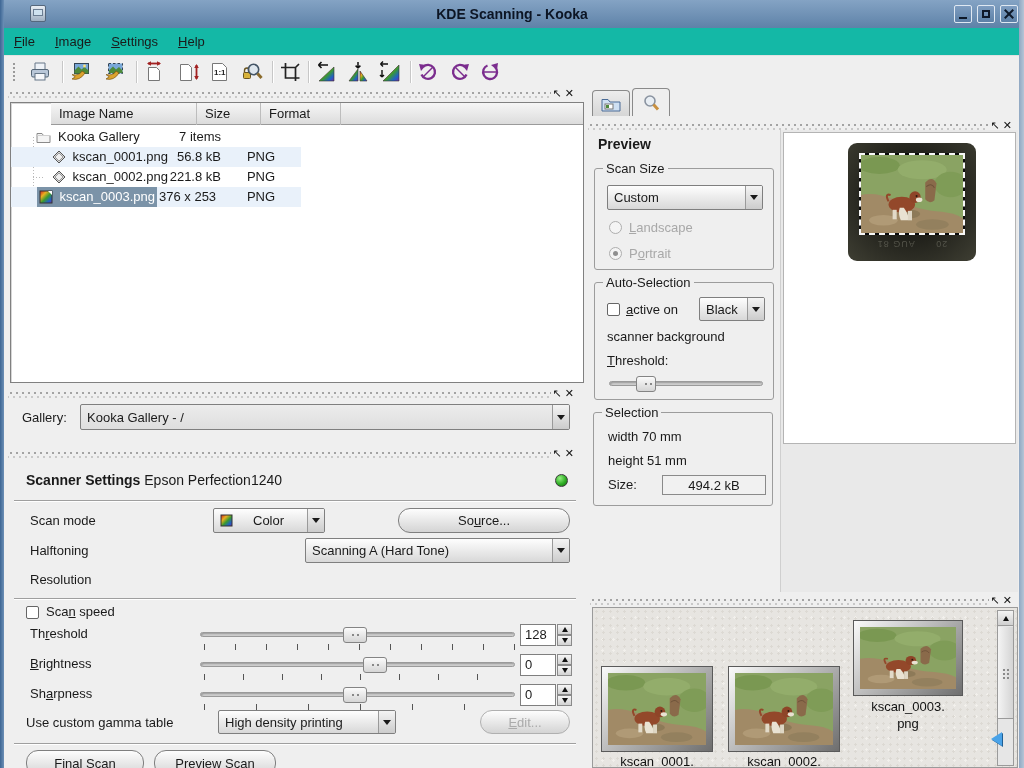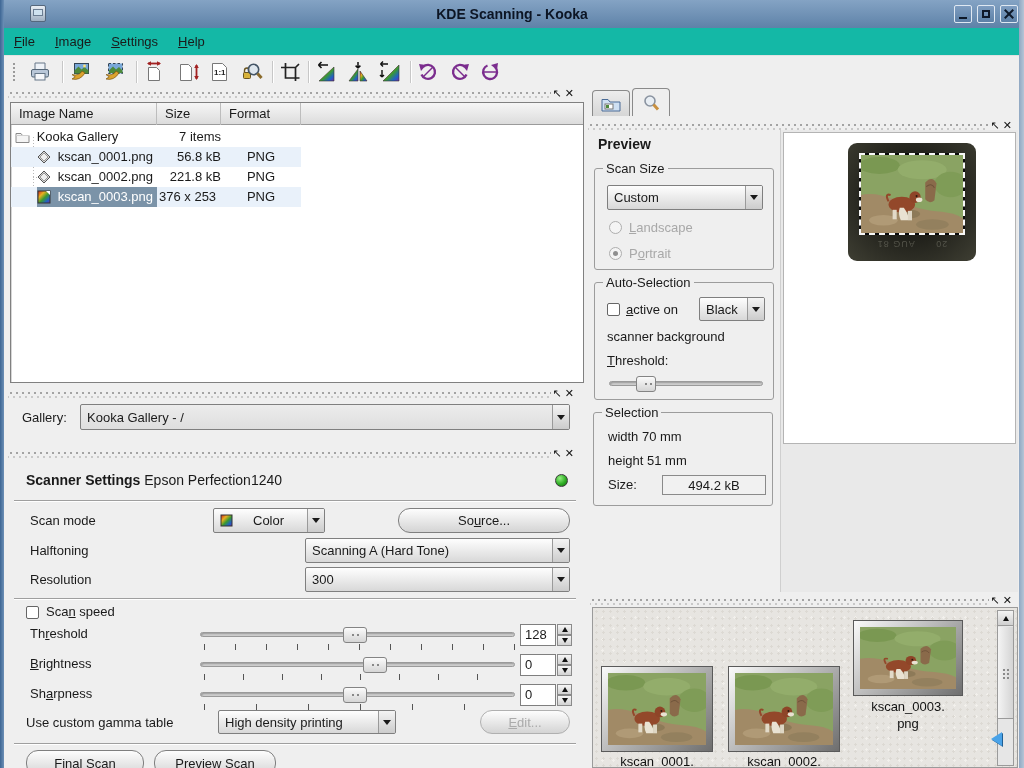--- a/index.html
+++ b/index.html
@@ -41,25 +41,25 @@
   .dhandle { position:absolute; height:9px;
     background-image:radial-gradient(circle,#a3a3a3 1px,transparent 1.2px),radial-gradient(circle,#c8c8c8 1px,transparent 1.2px);
     background-size:6px 4px,6px 4px; background-position:0 1px,3px 5px; background-repeat:repeat-x; }
   .dctl { position:absolute; right:0; top:-4px; display:flex; gap:3px; font-size:11px; color:#111; background:#efefef; padding:0 2px; }
   .dctl span { cursor:default; line-height:14px; }
 
   .main { position:absolute; top:88px; left:0; width:1024px; height:680px; }
 
   
   .filelist { position:absolute; left:10px; top:14px; width:574px; height:281px; background:#fff; border:1px solid #808080; box-shadow:inset 1px 1px 0 #d6d6d6; }
-  .fl-header { position:relative; height:22px; background:linear-gradient(180deg,#f6f6f6,#dcdcdc); border-bottom:1px solid #9a9a9a; }
+  .fl-header { position:relative; height:22px; background:linear-gradient(180deg,#f6f6f6,#dcdcdc); border-bottom:1px solid #9a9a9a;margin-left:40px; }
   .fl-hcell { position:absolute; top:0; height:22px; line-height:21px; padding-left:8px; border-right:1px solid #bdbdbd; }
   .fl-row { position:absolute; left:0; width:290px; height:20px; line-height:20px; }
   .fl-alt { background:#e9f1fa; }
-  .fl-name { position:absolute; left:0; width:146px; height:20px; white-space:nowrap; overflow:hidden; }
+  .fl-name { position:absolute; left:0; width:146px; height:20px; white-space:nowrap; overflow:hidden;text-align:center; }
   .fl-size { position:absolute; left:146px; width:64px; text-align:right; }
   .fl-size-left { text-align:left; padding-left:2px; }
   .fl-fmt { position:absolute; left:210px; width:80px; text-align:center; }
   .fl-sel { background:#7b93a8; color:#fff; }
   .treeline { position:absolute; left:22px; top:34px; width:1px; height:60px; background:repeating-linear-gradient(180deg,#b9b9b9 0 1px,transparent 1px 3px); }
   .treestub { position:absolute; width:10px; height:1px; background:repeating-linear-gradient(90deg,#b9b9b9 0 1px,transparent 1px 3px); left:22px; }
   .fl-icon { display:inline-block; vertical-align:-3px; margin-right:3px; }
 
   
   .gallerybar { position:absolute; left:8px; top:308px; width:576px; height:48px; }
@@ -419,26 +419,20 @@
 
       <span class="slabel" style="left:22px; top:83px">Halftoning</span>
       <div class="combo" style="left:297px; top:78px; width:265px; height:25px;">
         <span class="cval">Scanning A (Hard Tone)</span>
         <span class="cbtn">
             <span class="arr-dn"></span>
           </span>
       </div>
 
       <span class="slabel" style="left:22px; top:112px">Resolution</span>
-      <div class="combo" style="left:297px; top:107px; width:265px; height:25px;">
-        <span class="cval">300</span>
-        <span class="cbtn">
-            <span class="arr-dn"></span>
-          </span>
-      </div>
 
       <div class="etch" style="top:138px"></div>
 
       <div class="checkbox" style="left:18px; top:146px;"></div>
       <span class="slabel" style="left:38px; top:144px">Sca<u>n</u> speed</span>
 
       <span class="slabel" style="left:22px; top:166px">Th<u>r</u>eshold</span>
       <div class="slider-track" style="left:192px; top:172px; width:315px;">
         <div class="slider-handle" style="left:142px"></div>
       </div>

